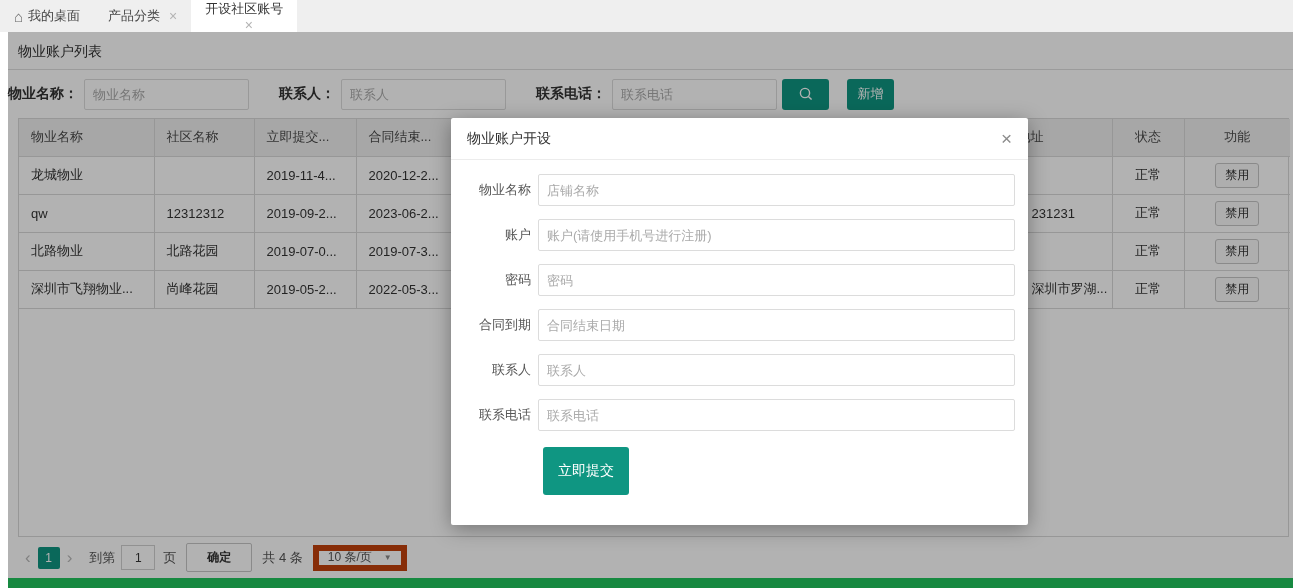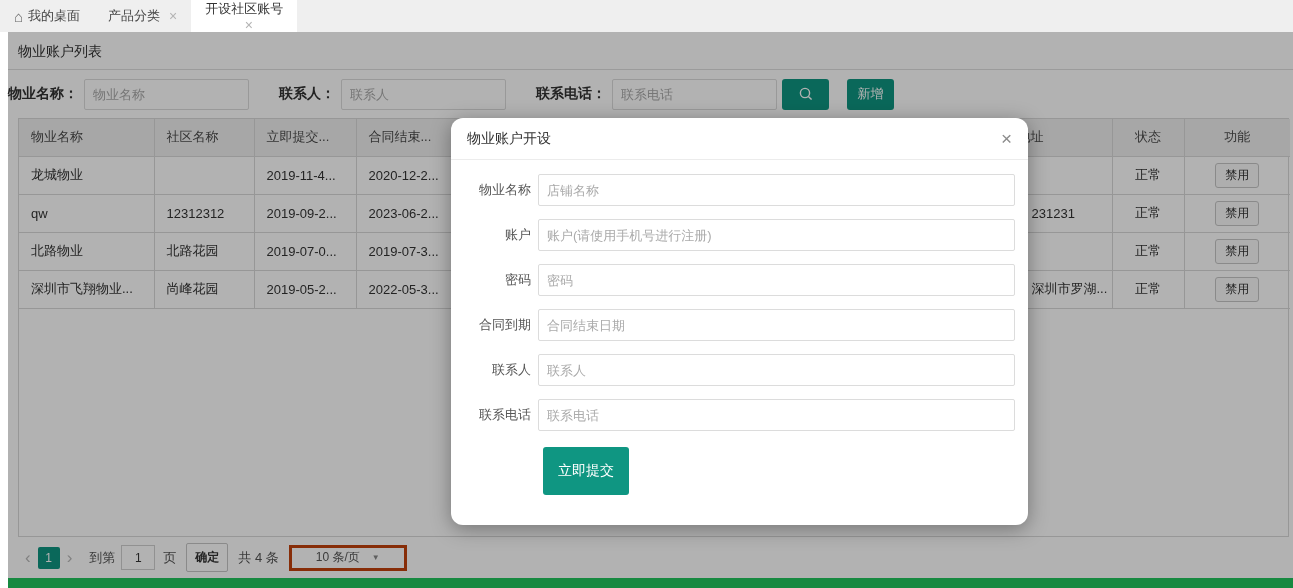--- a/index.html
+++ b/index.html
@@ -50,30 +50,30 @@
   .pagination { position:absolute; top:505px; left:0; right:0; height:41px; background:#fff;
                 display:flex; align-items:center; padding-left:10px; font-size:13px; color:#555; }
   .pg-arrow { color:#b8b8b8; font-size:17px; padding:0 7px; cursor:pointer; line-height:1; }
   .pg-current { min-width:22px; height:22px; background:#0f9682; color:#fff; text-align:center;
                 line-height:22px; font-size:12px; border-radius:2px; cursor:pointer; }
   .pg-goto-label { margin:0 6px 0 10px; }
   .pg-goto-input { width:34px; height:25px; border:1px solid #d0d0d0; text-align:center;
                    font-size:12px; color:#333; font-family:inherit; }
   .pg-unit { margin:0 10px 0 8px; }
   .pg-confirm { border:1px solid #c6c6c6; background:#fff; font-weight:700; font-size:12px;
-                color:#333; padding:5px 8px; border-radius:2px; cursor:pointer; margin-right:10px; font-family:inherit; }
+                color:#333; padding:5px 20px; border-radius:2px; cursor:pointer; margin-right:10px; font-family:inherit; }
   .pg-total { margin-right:10px; }
-  .pg-select { border:3px solid #c2410c; height:26px; padding:0 24px; display:flex;
+  .pg-select { border:6px solid #c2410c; height:26px; padding:0 9px; display:flex;
                align-items:center; font-size:12px; color:#555; cursor:pointer; background:#fff; }
   .pg-caret { font-size:8px; color:#888; margin-left:12px; }
 
   
   .overlay { position:absolute; top:0; left:0; right:0; bottom:0; background:rgba(0,0,0,0.30); z-index:10; }
   .modal { position:absolute; left:443px; top:86px; width:577px; z-index:20; background:#fff;
-           border-radius:12px; box-shadow:0 4px 20px rgba(0,0,0,0.35); }
+           border-radius:2px; box-shadow:0 4px 20px rgba(0,0,0,0.35); }
   .modal-header { height:42px; display:flex; align-items:center; padding:0 16px;
                   border-bottom:1px solid #ececec; font-size:14px; color:#333; }
   .modal-close { margin-left:auto; color:#8c8c8c; font-size:19px; line-height:1; cursor:pointer; }
   .modal-body { padding:14px 13px 0 16px; }
   .mrow { display:flex; align-items:center; margin-bottom:13px; }
   .mlabel { width:64px; text-align:right; margin-right:7px; font-size:13px; color:#555; flex-shrink:0; }
   .minput { flex:1; height:32px; border:1px solid #dcdcdc; border-radius:2px; padding:0 8px;
             font-size:13px; color:#333; font-family:inherit; }
   .modal-footer { padding:3px 0 30px 92px; }
   .btn-submit { width:86px; height:48px; background:#0f9682; color:#fff; border:none;

